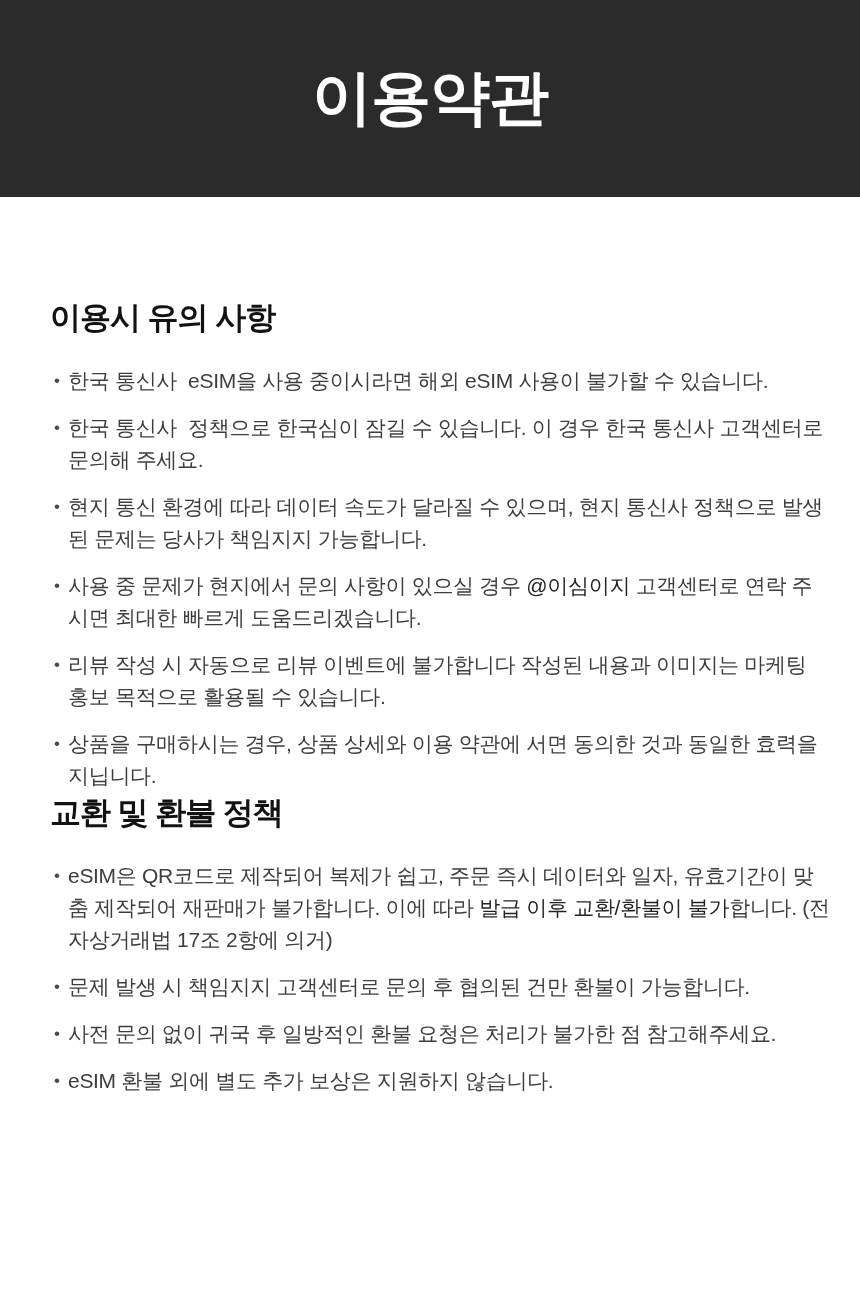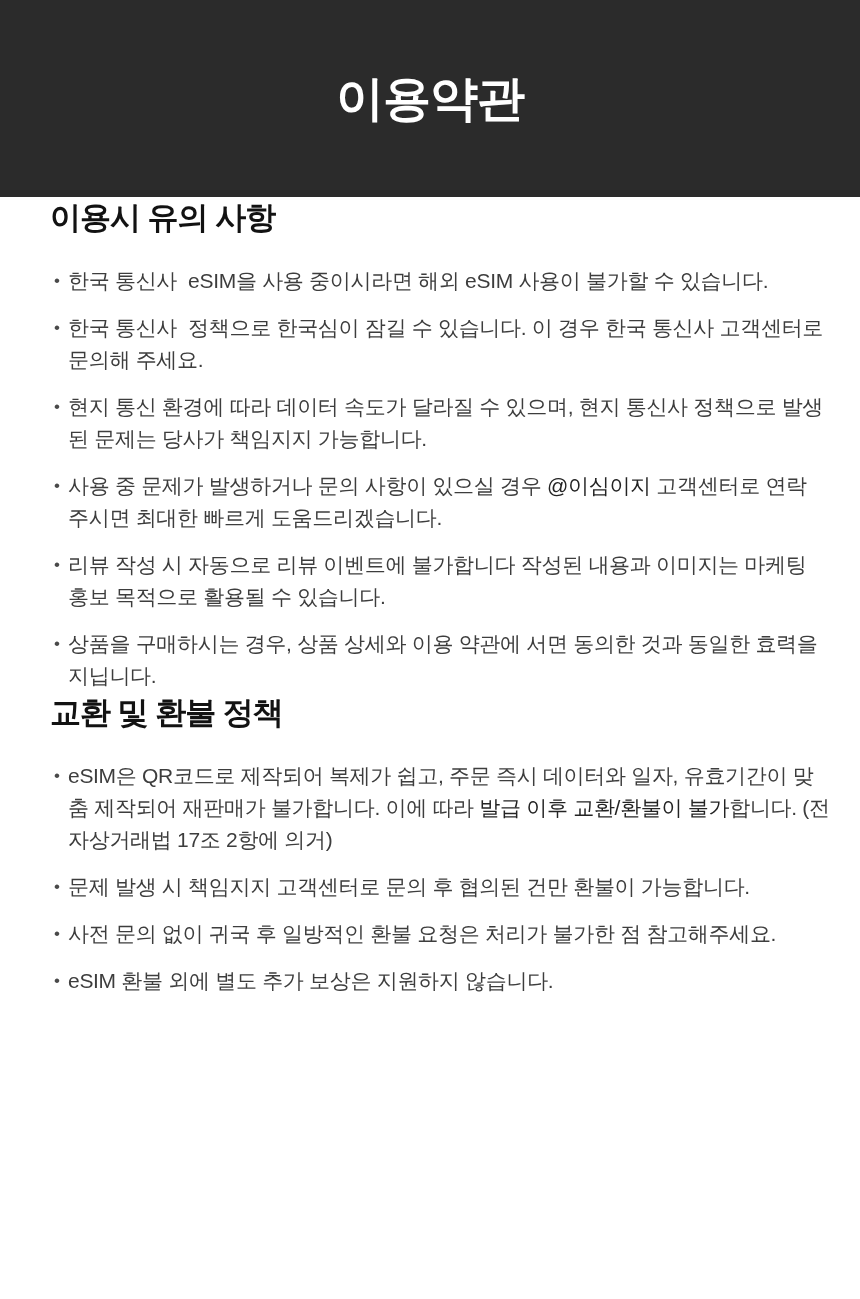--- a/index.html
+++ b/index.html
@@ -18,30 +18,30 @@
     width: 100%;
     height: 197px;
     background: #2b2b2b;
     display: flex;
     align-items: center;
     justify-content: center;
   }
   .banner .title {
     margin: 8px;
     color: #ffffff;
-    font-size: 48px;
+    font-size: 60px;
     font-weight: 800;
     letter-spacing: -1px;
   }
   
   .content {
     padding: 0 30px 0 50px;
   }
   .section { margin: 0; }
-  .section.first { }
+  .section.first { margin-top: 100px; }
   .section.second { }
   .section-heading {
     margin: 0 0 26px 0;
     font-size: 31px;
     font-weight: 800;
     letter-spacing: -1px;
     color: #121212;
   }
   ul.bullet-list {
     list-style: none;
@@ -94,21 +94,21 @@
         <li class="bullet-item">
           <span class="marker">•</span>
           <span class="txt"><span>한국 통신사  정책으로 한국심이 잠길 수 있습니다. 이 경우 한국 통신사 고객센터로 문의해 주세요.</span></span>
         </li>
         <li class="bullet-item">
           <span class="marker">•</span>
           <span class="txt"><span>현지 통신 환경에 따라 데이터 속도가 달라질 수 있으며, 현지 통신사 정책으로 발생된 문제는 당사가 책임지지 가능합니다.</span></span>
         </li>
         <li class="bullet-item">
           <span class="marker">•</span>
-          <span class="txt"><span>사용 중 문제가 발생하거나 문의 사항이 있으실 경우 </span><span class="bold">@이심이지</span><span> 고객센터로 연락 주시면 최대한 빠르게 도움드리겠습니다.</span></span>
+          <span class="txt"><span>사용 중 문제가 현지에서 문의 사항이 있으실 경우 </span><span class="bold">@이심이지</span><span> 고객센터로 연락 주시면 최대한 빠르게 도움드리겠습니다.</span></span>
         </li>
         <li class="bullet-item">
           <span class="marker">•</span>
           <span class="txt"><span>리뷰 작성 시 자동으로 리뷰 이벤트에 불가합니다 작성된 내용과 이미지는 마케팅 홍보 목적으로 활용될 수 있습니다.</span></span>
         </li>
         <li class="bullet-item">
           <span class="marker">•</span>
           <span class="txt"><span>상품을 구매하시는 경우, 상품 상세와 이용 약관에 서면 동의한 것과 동일한 효력을 지닙니다.</span></span>
         </li>
       </ul>

